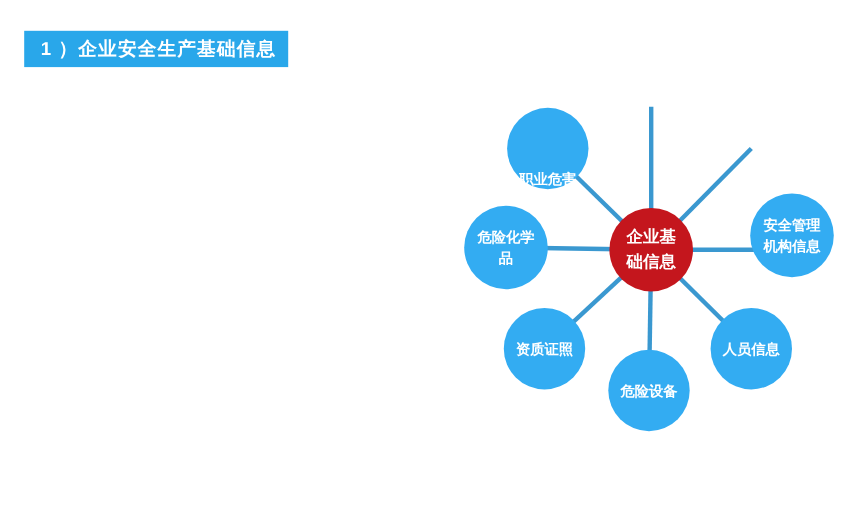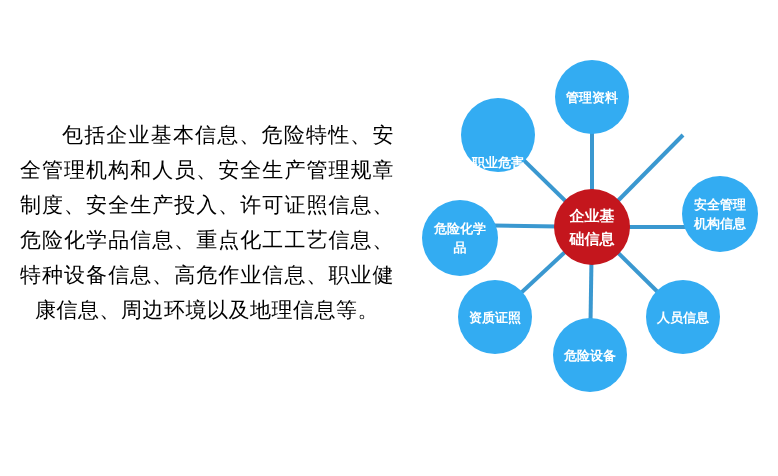--- a/index.html
+++ b/index.html
@@ -77,30 +77,30 @@
     font-size: 15px;
     line-height: 23px;
     z-index: 2;
   }
   .pos-top          { left: 555px; top: 60px; }
   .pos-top-right    { left: 646px; top: 98px; }
   .pos-right        { left: 682px; top: 176px; width: 76px; height: 76px; align-items: center; }
   .pos-bottom-right { left: 646px; top: 280px; }
   .pos-bottom       { left: 553px; top: 318px; }
   .pos-bottom-left  { left: 458px; top: 280px; }
-  .pos-left         { left: 422px; top: 200px; width: 76px; height: 76px; }
+  .pos-left         { left: 422px; top: 187px; width: 76px; height: 76px; }
   .pos-top-left     { left: 461px; top: 98px; align-items: flex-end; }
 </style>
 </head>
 <body>
 
 <div class="slide">
 
+  <div class="banner">1 ）企业安全生产基础信息</div>
 
-  <p class="body-text">包括企业基本信息、危险特性、安全管理机构和人员、安全生产管理规章制度、安全生产投入、许可证照信息、危险化学品信息、重点化工工艺信息、特种设备信息、高危作业信息、职业健康信息、周边环境以及地理信息等。</p>
 
   <div class="diagram">
 
     <svg class="spokes" width="778" height="476" viewBox="0 0 778 476">
       <g>
         <line x1="592" y1="227" x2="592" y2="97"></line>
         <line x1="592" y1="227" x2="683" y2="135"></line>
         <line x1="592" y1="227" x2="720" y2="227"></line>
         <line x1="592" y1="227" x2="683" y2="317"></line>
         <line x1="592" y1="227" x2="590" y2="355"></line>
@@ -108,23 +108,20 @@
         <line x1="592" y1="227" x2="460" y2="225"></line>
         <line x1="592" y1="227" x2="498" y2="135"></line>
       </g>
     </svg>
 
     <div class="node node--center">
       <span class="node-label">企业基
 础信息</span>
     </div>
 
-    <div class="node pos-top">
-      <span class="node-label">管理资料</span>
-    </div>
 
 
     <div class="node pos-right">
       <span class="node-label">安全管理
 机构信息</span>
     </div>
 
     <div class="node pos-bottom-right">
       <span class="node-label">人员信息</span>
     </div>

